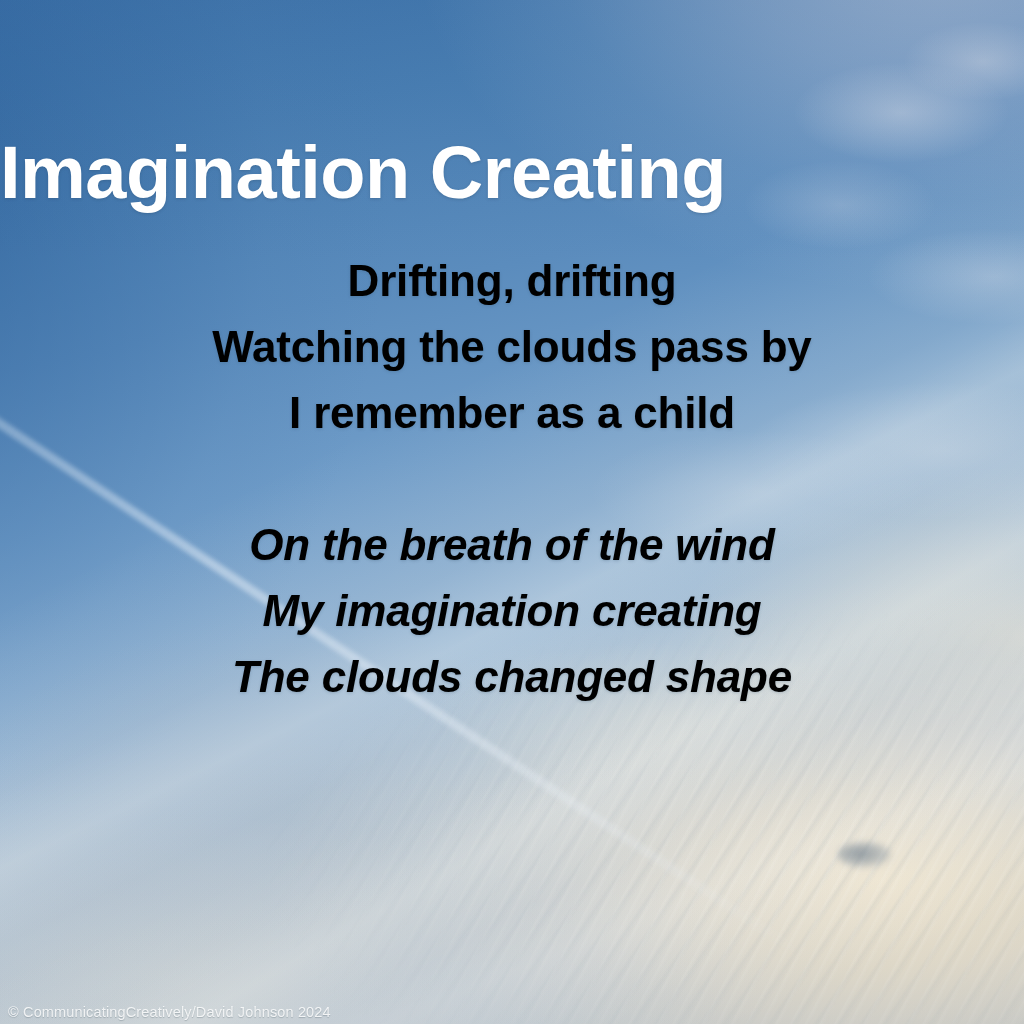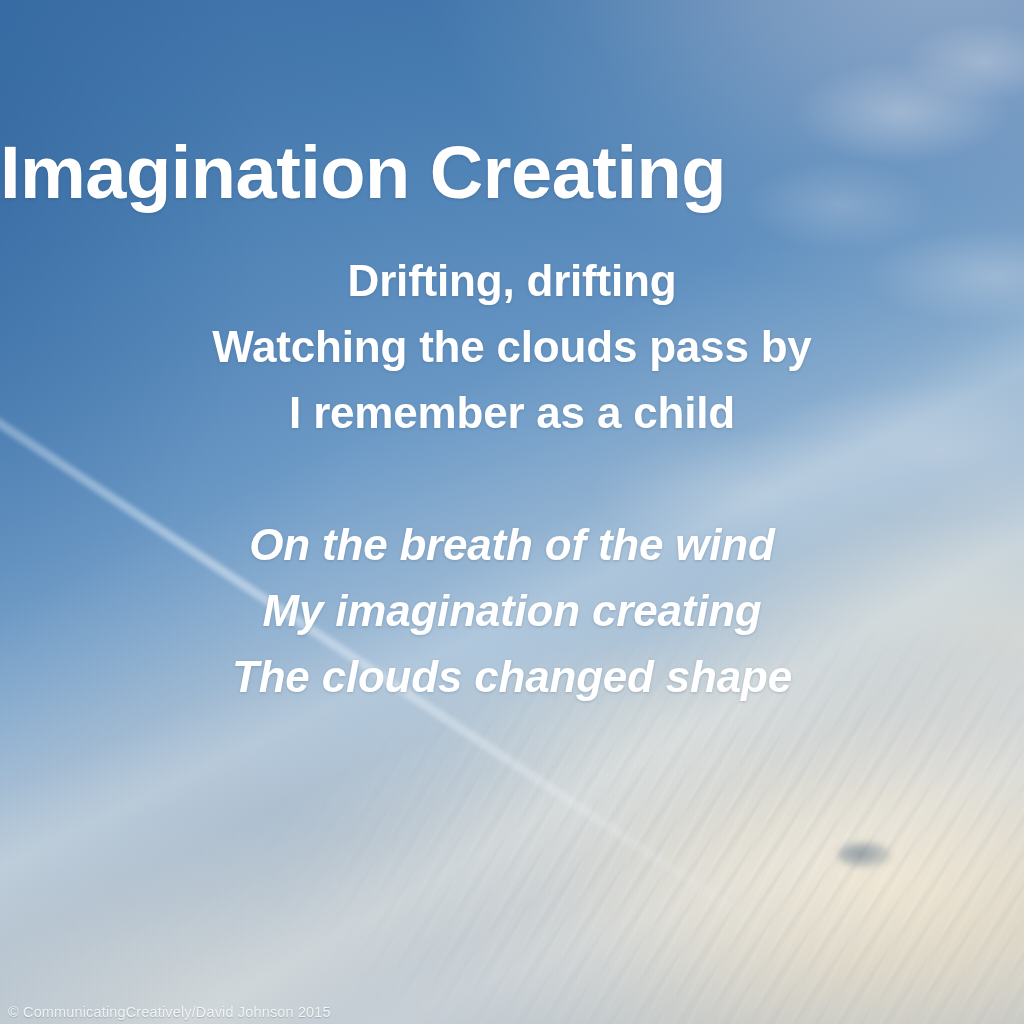--- a/index.html
+++ b/index.html
@@ -215,21 +215,21 @@
     text-align: center;
   }
 
   .stanza { margin: 0; }
   #stanza-2 { margin-top: 66px; font-style: italic; }
 
   .poem-line {
     display: block;
     font-size: 44px;
     font-weight: bold;
-    color: #ffffff;
+    color: #000000;
     line-height: 66px;
     letter-spacing: -0.2px;
     white-space: nowrap;
     text-shadow: 0 1px 3px rgba(50,80,110,0.26);
   }
 
   .footer-note {
     position: absolute;
     bottom: 4px;
     font-size: 14.5px;
@@ -272,17 +272,17 @@
       </div>
 
       <div class="stanza" id="stanza-2">
         <span class="poem-line">On the breath of the wind</span>
         <span class="poem-line">My imagination creating</span>
         <span class="poem-line">The clouds changed shape</span>
       </div>
 
     </div>
 
-    <div class="footer-note" id="footer-copyright">© CommunicatingCreatively/David Johnson 2015</div>
+    <div class="footer-note" id="footer-copyright">© CommunicatingCreatively/David Johnson 2024</div>
 
 
   </div>
 </div>
 
 </body></html>

